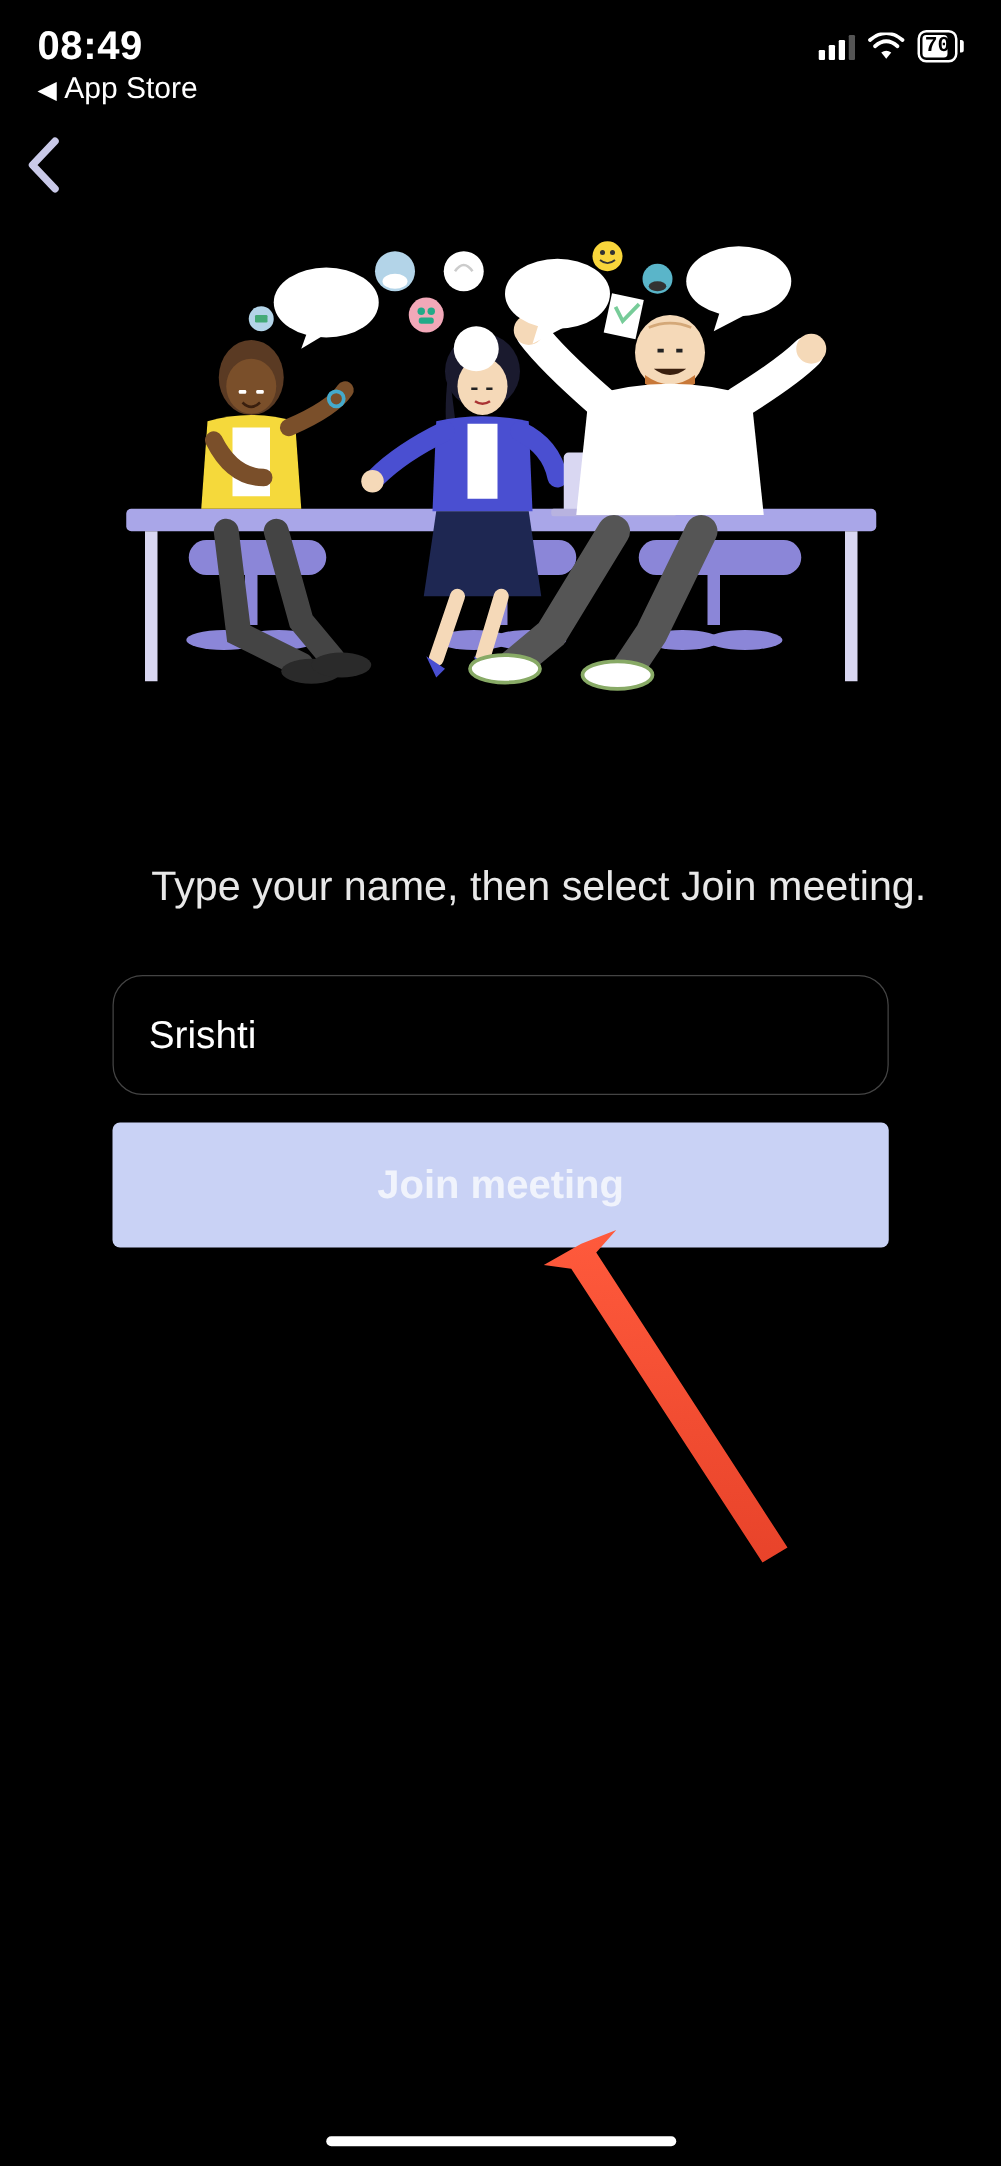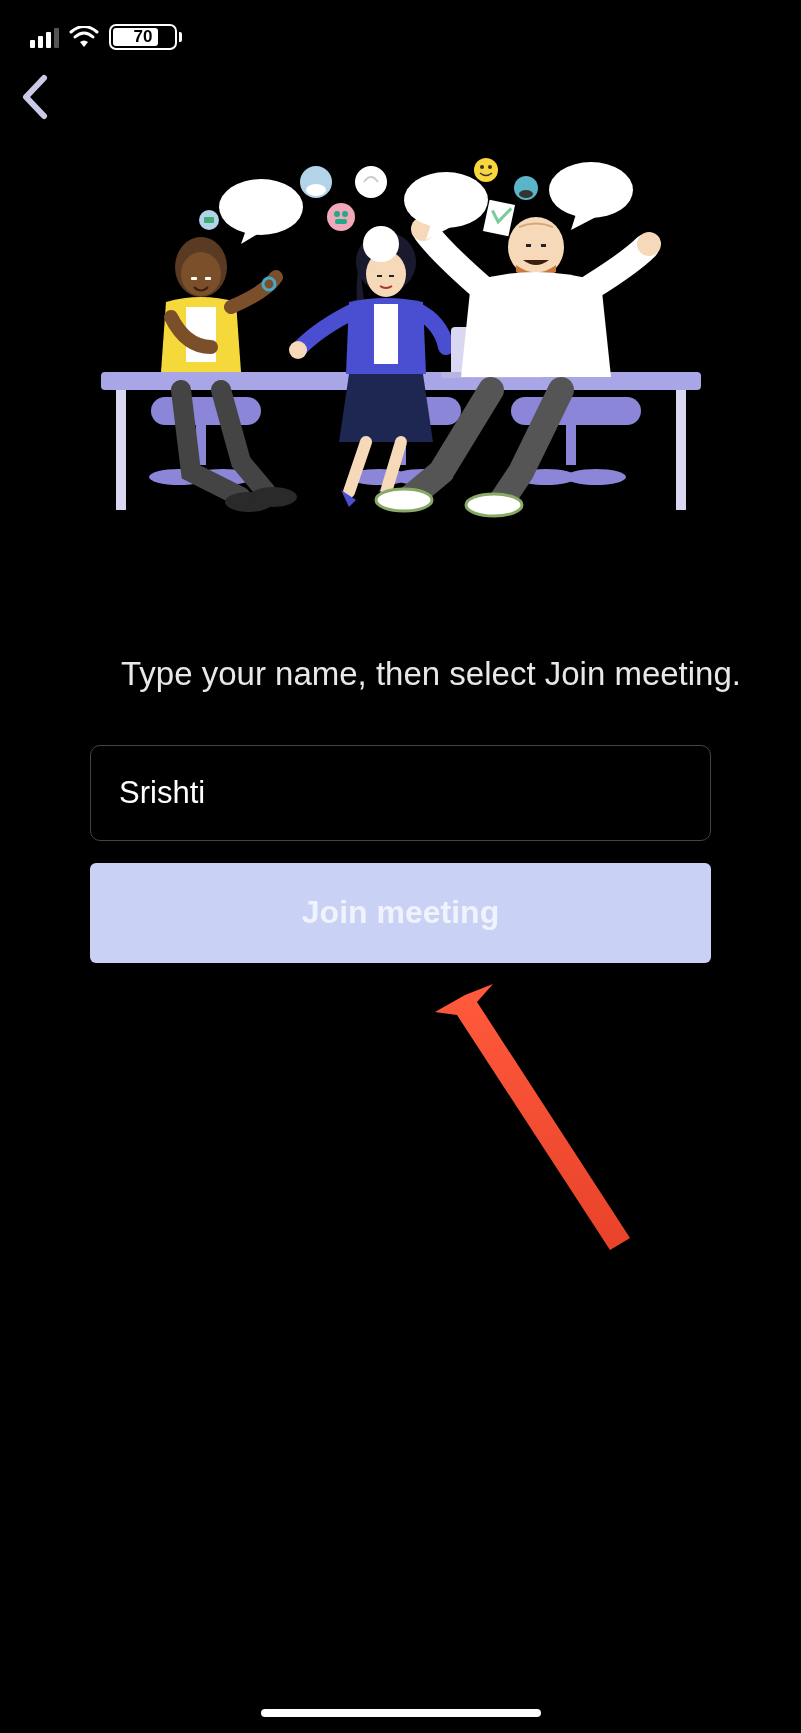--- a/index.html
+++ b/index.html
@@ -63,28 +63,29 @@
     .signal-bar:nth-child(1){height:8px;}
     .signal-bar:nth-child(2){height:12px;}
     .signal-bar:nth-child(3){height:16px;}
     .signal-bar:nth-child(4){height:20px;}
     .wifi-icon svg { display:block; }
     .battery {
       display: flex;
       align-items: center;
     }
     .battery-body {
-      width: 68px;
+      width: 32px;
       height: 26px;
       border: 2.5px solid #fff;
       border-radius: 7px;
       position: relative;
       display:flex;
       align-items:center;
       justify-content:center;
+      font-family:Liberation Mono, monospace;
     }
     .battery-fill {
       position:absolute;
       left:2px; top:2px; bottom:2px;
       width: 70%;
       background:#fff;
       border-radius:3px;
     }
     .battery-text {
       position:relative;
@@ -113,21 +114,21 @@
       font-size: 33px;
       font-weight: 400;
       color: #e8e8e8;
       line-height: 1.35;
       margin: 100px 60px 0;
     }
     .name-input {
       margin: 48px 90px 0;
       height: 96px;
       border: 1.5px solid #444;
-      border-radius: 10px;
+      border-radius: 24px;
       background: #000;
       display:flex;
       align-items:center;
       padding: 0 28px;
     }
     .name-input input {
       background: transparent;
       border: none;
       outline: none;
       color: #fff;
@@ -166,20 +167,27 @@
       width: 280px;
       height: 8px;
       background: #fff;
       border-radius: 4px;
     }
   </style>
 </head>
 <body>
 
 <div class="status-bar">
+  <div class="status-left">
+    <div class="status-time">08:49</div>
+    <div class="status-back-app">
+      <span class="tri">◀</span>
+      <span>App Store</span>
+    </div>
+  </div>
   <div class="status-right">
     <div class="signal-icon">
       <div class="signal-bar"></div>
       <div class="signal-bar"></div>
       <div class="signal-bar"></div>
       <div class="signal-bar dim"></div>
     </div>
     <div class="wifi-icon">
       <svg width="30" height="22" viewBox="0 0 30 22">
         <path d="M15 21 L11 16 Q15 13 19 16 Z" fill="#fff"></path>

